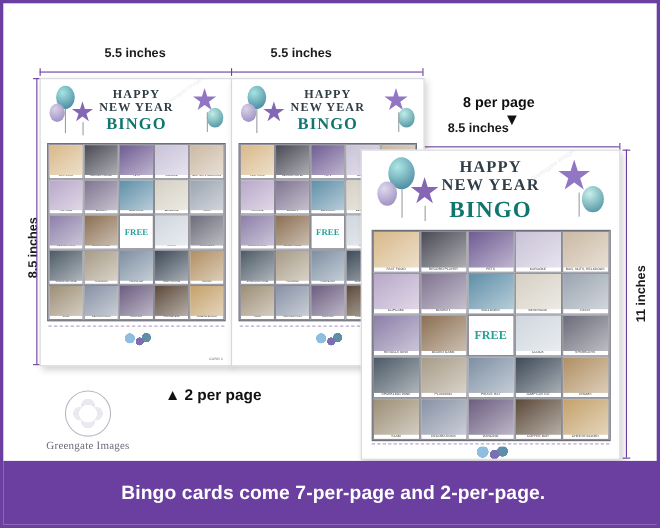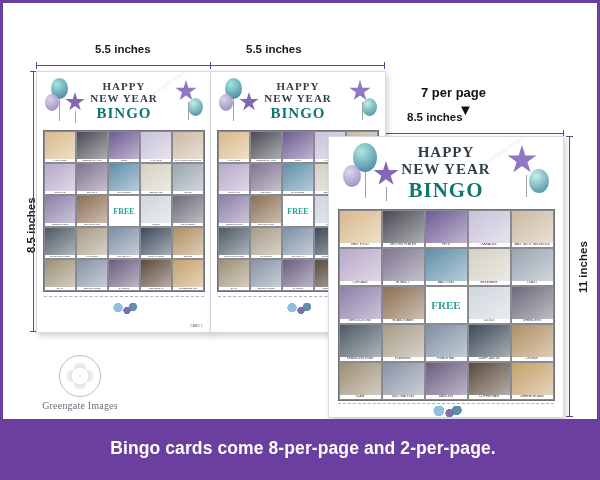--- a/index.html
+++ b/index.html
@@ -299,23 +299,24 @@
   <div class="meas-line-h" style="left:325px; top:130px; width:235px;"></div>
   <div class="tick-v" style="left:325px; top:127px;"></div>
   <div class="tick-v" style="left:560px; top:127px;"></div>
 
   <div class="vert-label" style="left:574px; top:290px;">11 inches</div>
   <div class="meas-line-v" style="left:566px; top:133px; height:280px;"></div>
   <div class="tick-h" style="left:563px; top:133px;"></div>
   <div class="tick-h" style="left:563px; top:413px;"></div>
 
 
-  <div class="perpage-label" style="left:418px; top:82px;">7 per page</div>
+  <div class="perpage-label" style="left:418px; top:82px;">8 per page</div>
   <div class="perpage-label" style="left:455px; top:98px; font-size:15px;">▼</div>
 
+  <div class="perpage-label" style="left:147px; top:348px; font-size:14px;">▲ 2 per page</div>
 
   <div class="sheet" id="sheet-a" style="left:33px; top:68px; width:176px; height:262px;">
     <div class="sheet-inner">
       <div class="card-head" style="height:58px;">
 
         <div class="balloon" style="left:14px; top:6px; width:17px; height:21px; background:radial-gradient(circle at 35% 30%, #9fe3df, #2f6f8f);"></div>
         <div class="string" style="left:22px; top:27px; height:22px;"></div>
         <div class="balloon star" style="left:28px; top:20px; width:20px; height:20px; background:#7c5fb0;"></div>
         <div class="string" style="left:38px; top:39px; height:12px;"></div>
         <div class="balloon" style="left:8px; top:22px; width:14px; height:17px; background:radial-gradient(circle at 35% 30%, #d8cfe8, #8a7bb5);"></div>
@@ -709,16 +710,16 @@
       </div>
     </div>
   </div>
 
   <div id="logo">
     <div class="flower"></div>
     <div class="lname">Greengate Images</div>
   </div>
 
   <div id="banner">
-    <div id="banner-text">Bingo cards come 8-per-page and 2-per-page.</div>
+    <div id="banner-text">Bingo cards come 7-per-page and 2-per-page.</div>
   </div>
 
 </div>
 
 </body></html>

